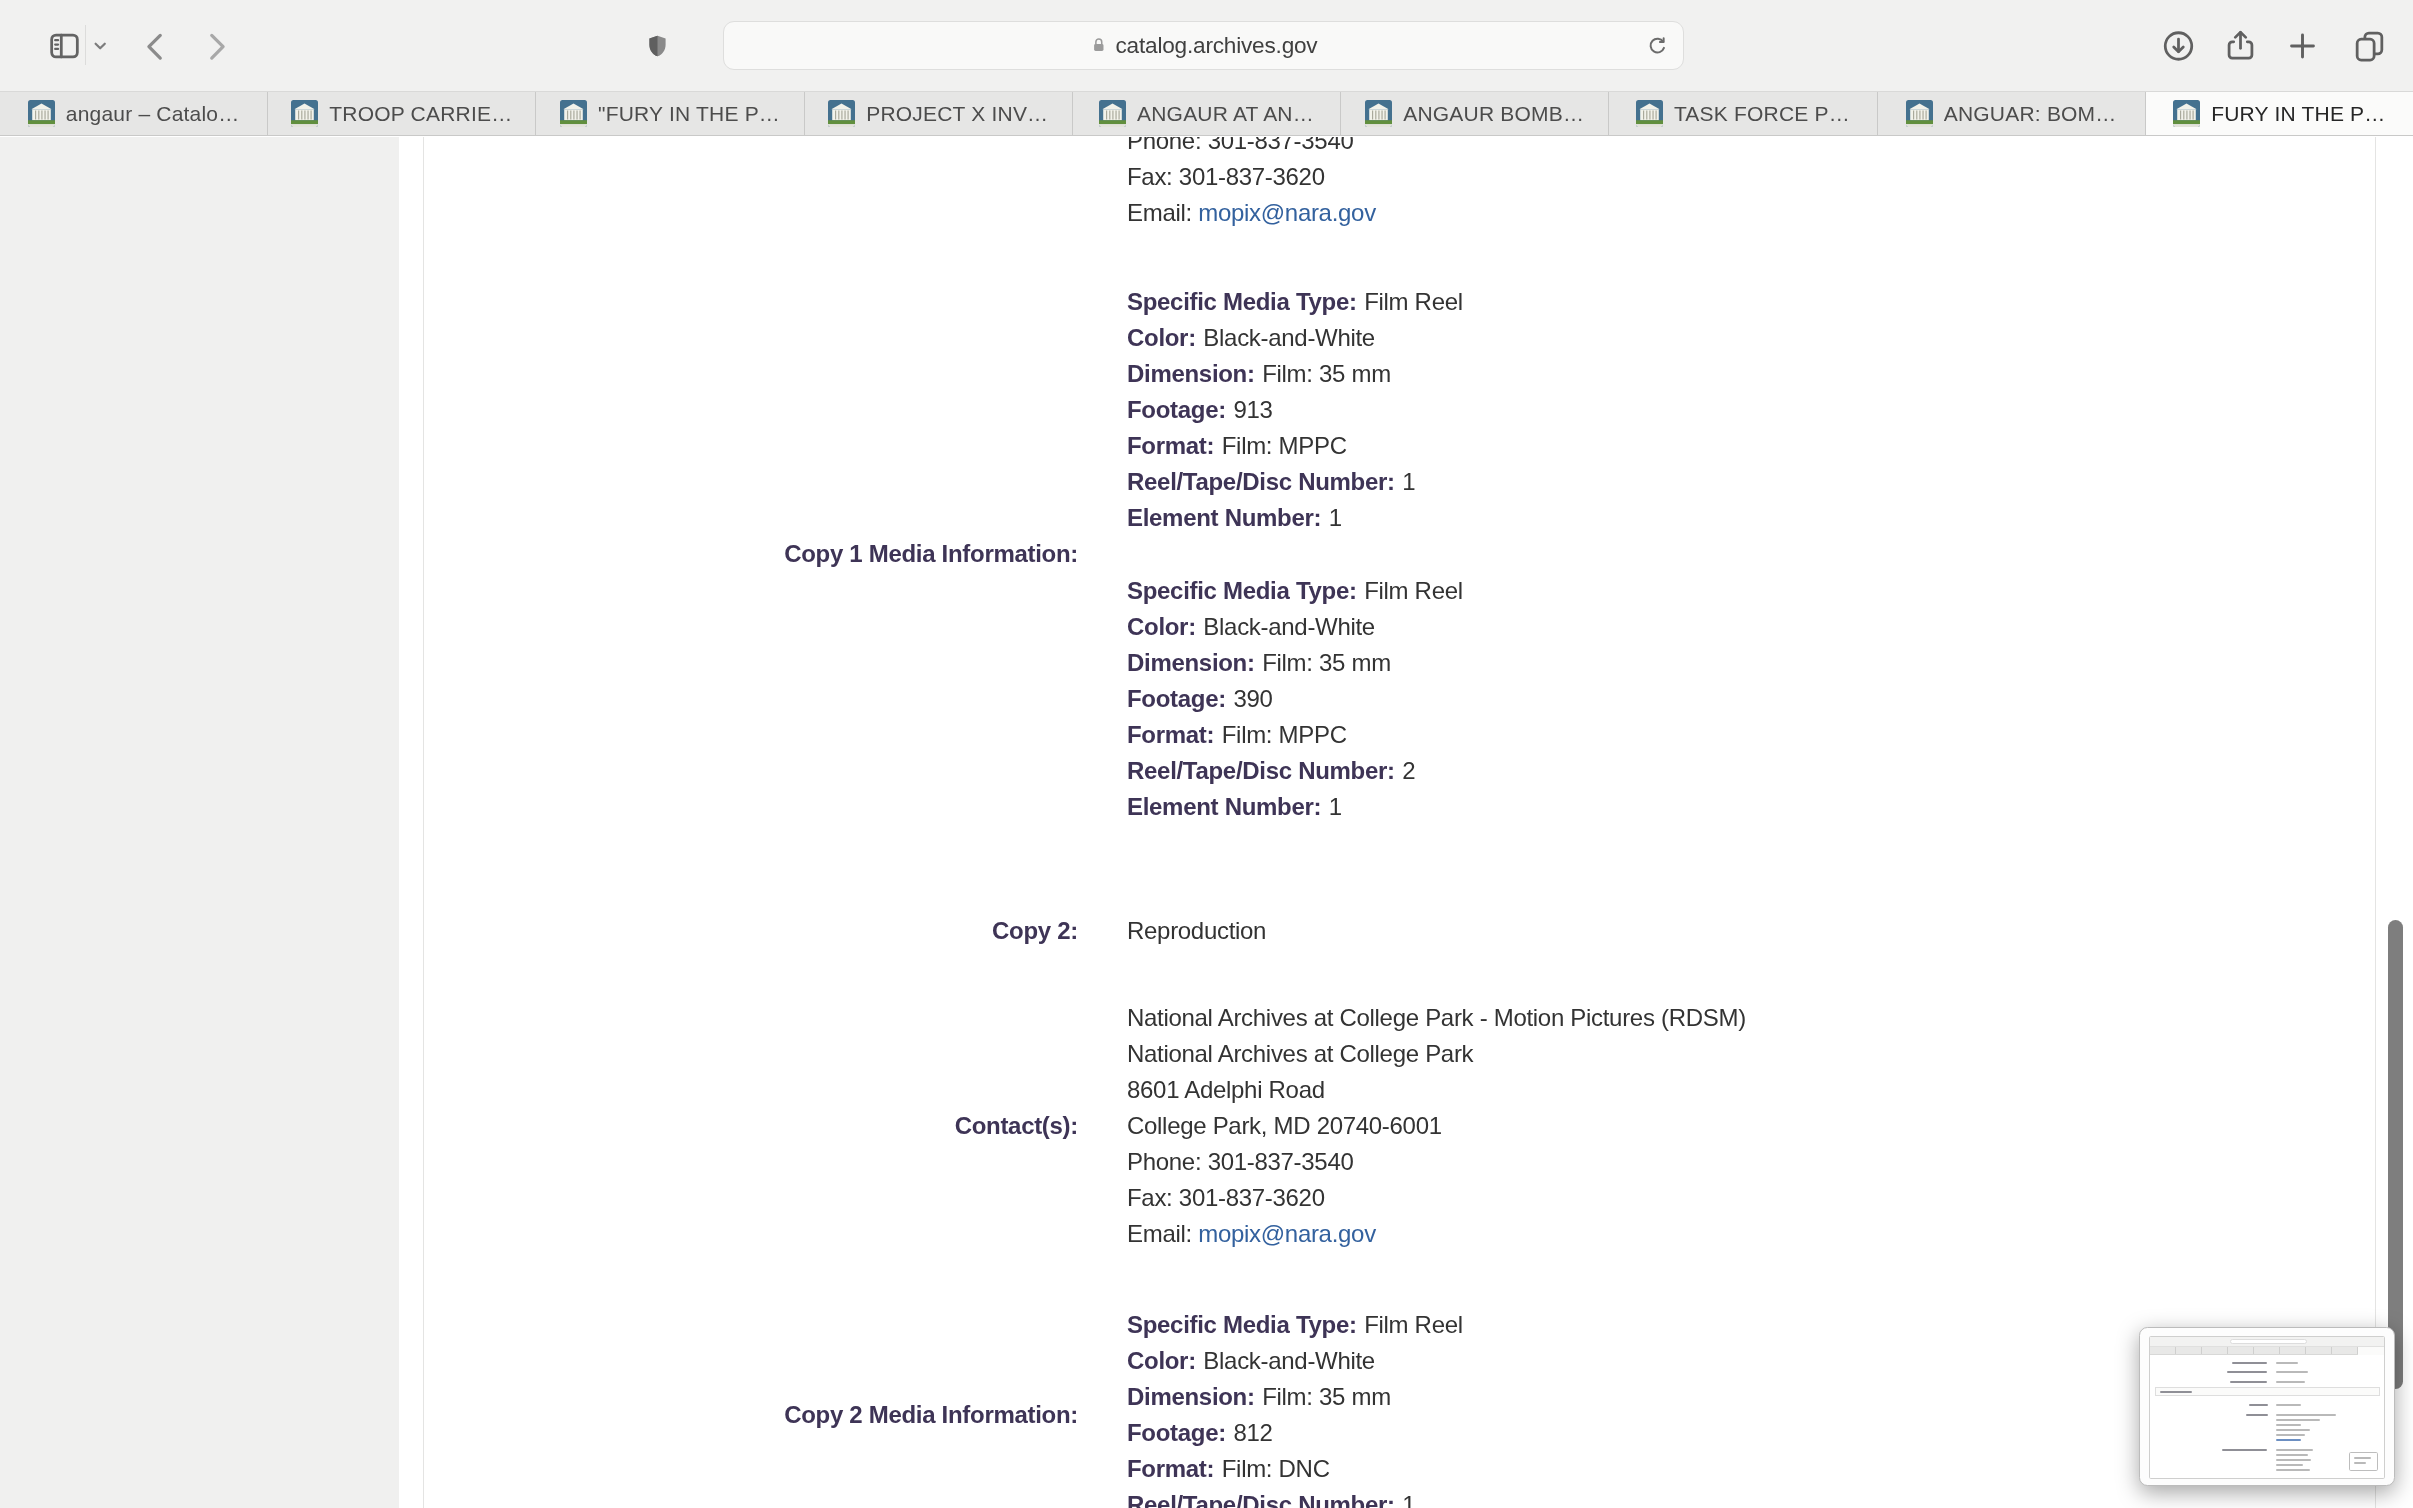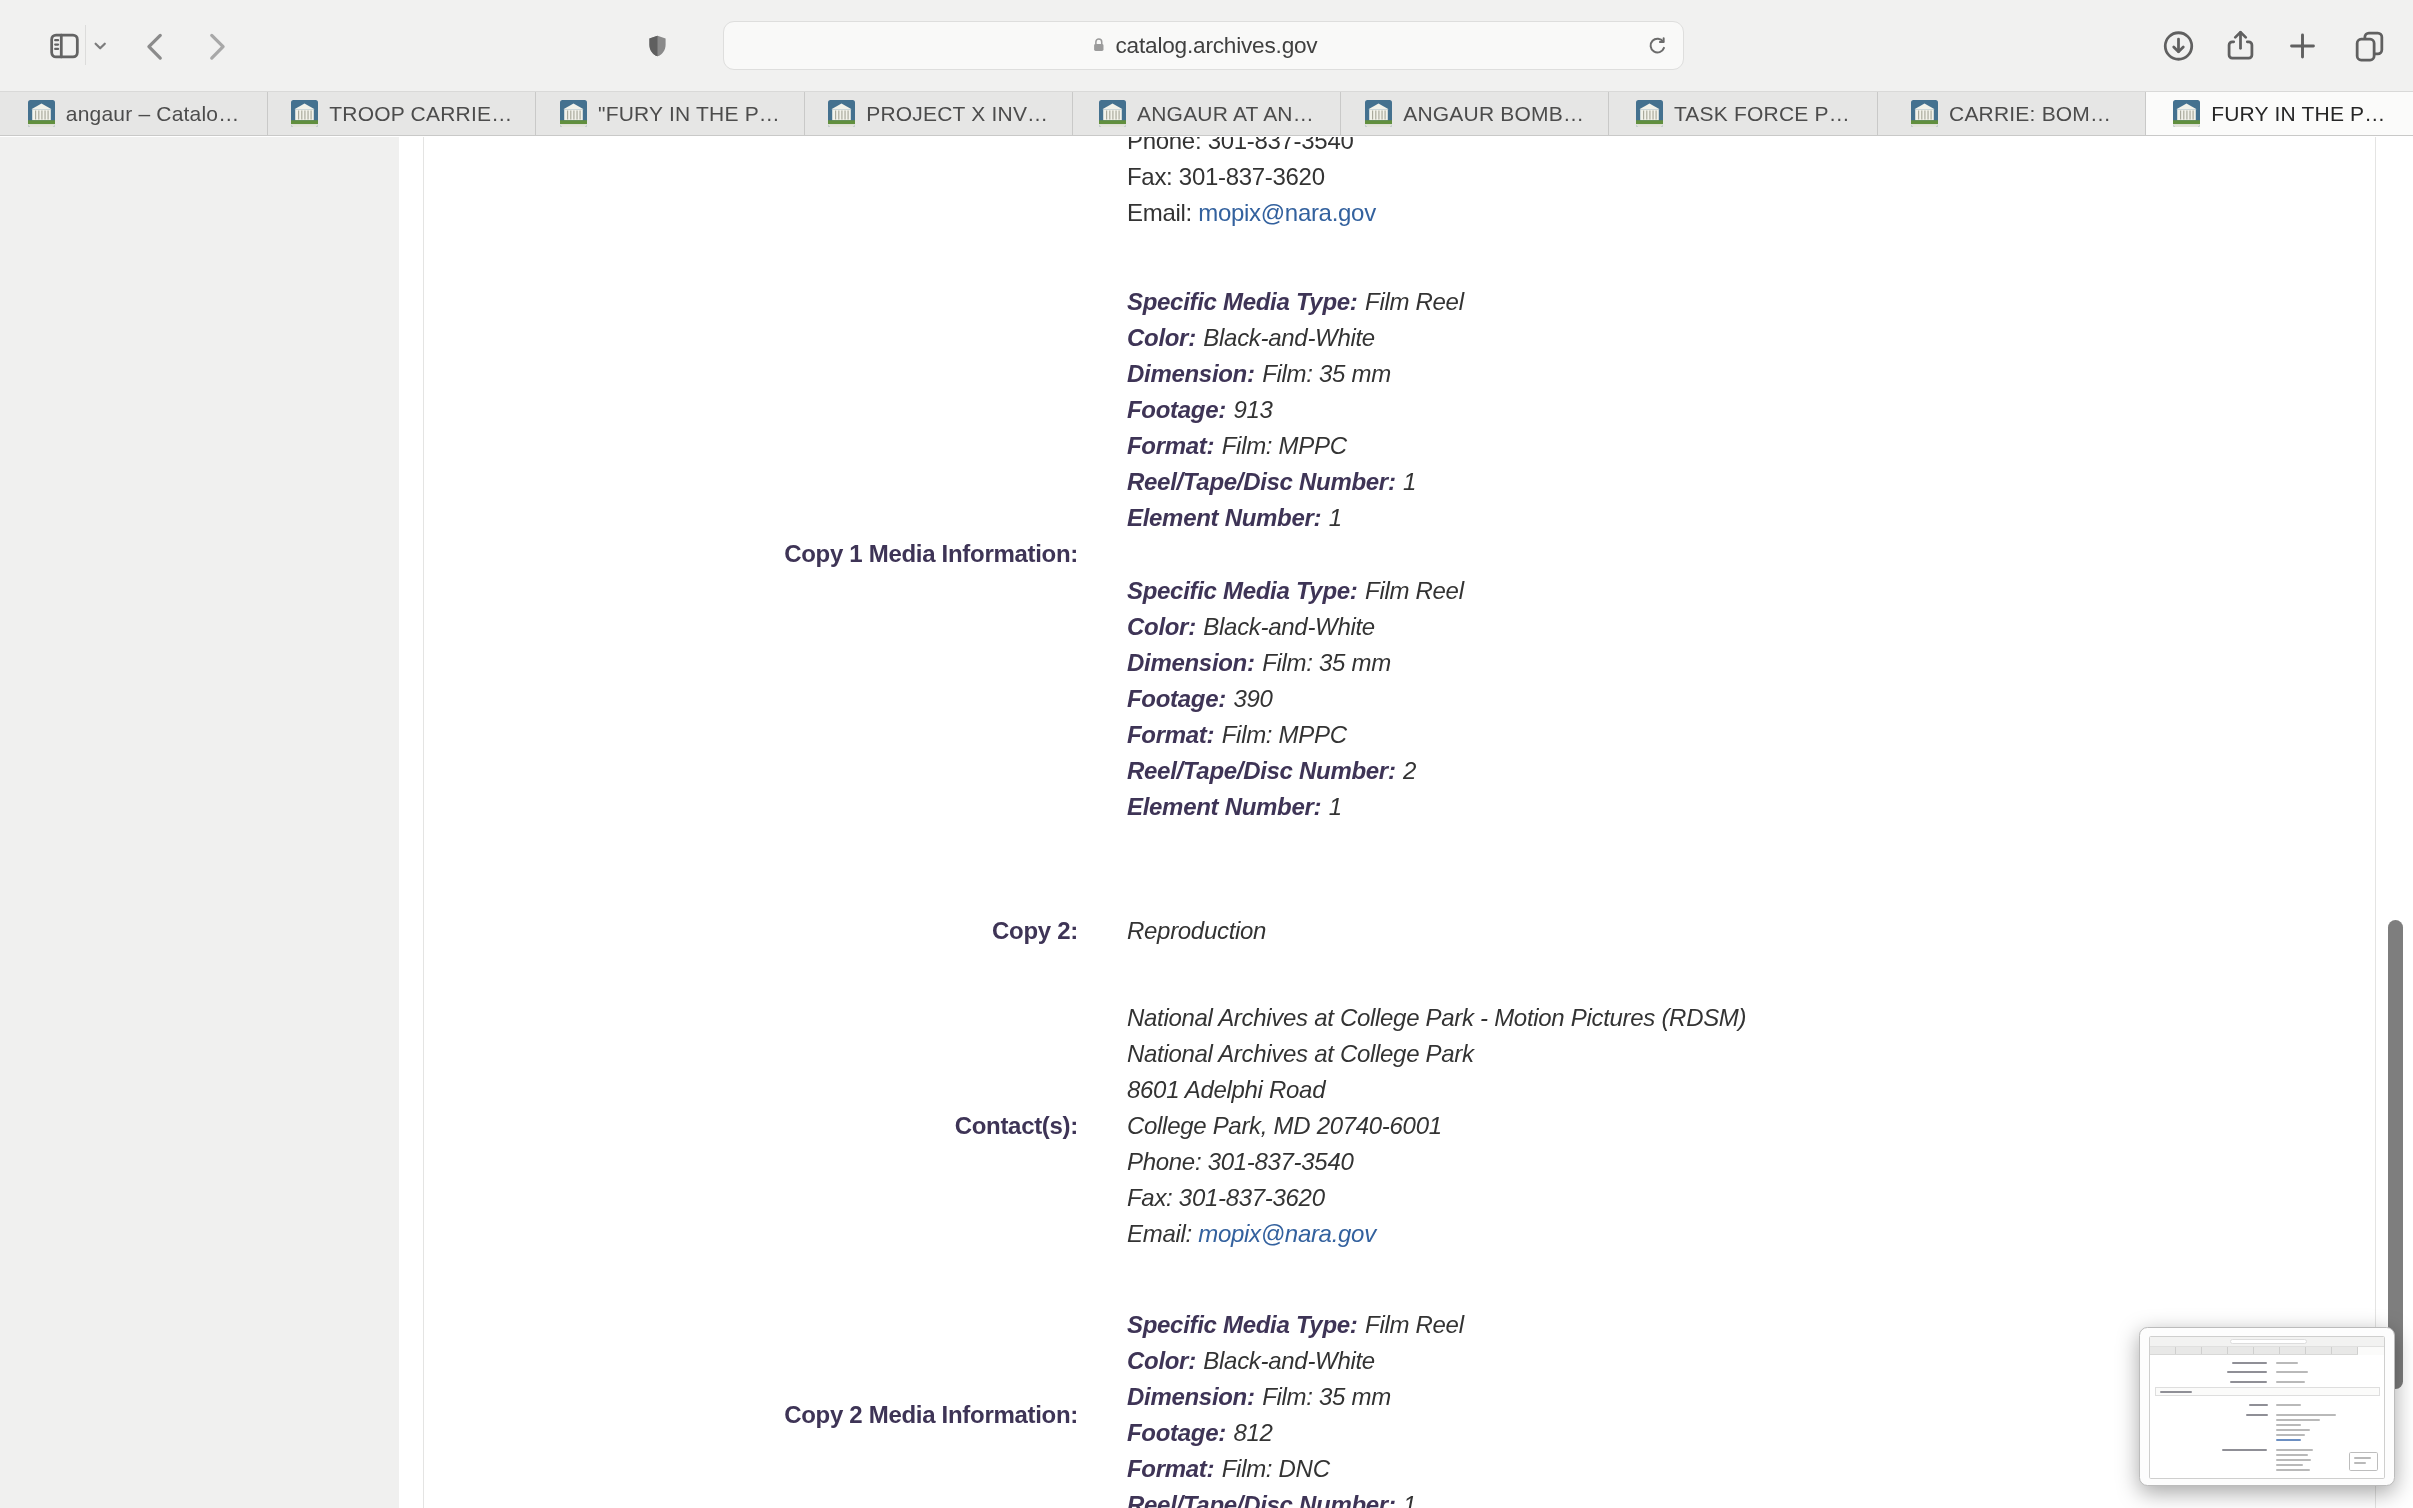--- a/index.html
+++ b/index.html
@@ -39,21 +39,21 @@
   .left-rail { position:absolute; left:0; top:0; width:399px; height:1372px; background:#f0f0ef; }
   .sec-border-l { position:absolute; left:423px; top:0; width:0.8px; height:1372px; background:#e4e4e3; }
   .sec-border-r { position:absolute; left:2375px; top:0; width:0.8px; height:1372px; background:#e4e4e3; }
 
   .record { position:absolute; left:424px; top:0; width:1951px; height:1372px; overflow:hidden; }
   .scrollinner { margin-top:-14.2px; }
   .rec-text { font-size:24px; line-height:36px; color:#333333; letter-spacing:-0.3px; }
 
   .row { display:flex; align-items:center; }
   .rlabel { width:654px; flex:0 0 654px; text-align:right; font-weight:700; color:#3e3456; }
-  .rvalue { margin-left:49px;font-style:italic; }
+  .rvalue { margin-left:49px; }
   .fline .k { font-weight:700; color:#3e3456; margin-right:7.5px; }
   .fline .v { color:#333333; }
   a.maillink { color:#33619e; text-decoration:none; cursor:pointer; }
 
   .contact-top { margin-left:703px; }
   .m-copy1 { margin-top:53px; }
   .reel-gap { height:37px; }
   .m-copy2 { margin-top:88px; }
   .m-contacts { margin-top:51px; }
   .m-copy2media { margin-top:55px; }
@@ -312,21 +312,21 @@
               <line x1="9" y1="12.5" x2="9" y2="23"></line>
               <line x1="12.8" y1="12.5" x2="12.8" y2="23"></line>
               <line x1="16.5" y1="12.5" x2="16.5" y2="23"></line>
               <line x1="20.2" y1="12.5" x2="20.2" y2="23"></line>
               <line x1="23.8" y1="12.5" x2="23.8" y2="23"></line>
             </g>
             <rect y="24" width="32" height="4.5" fill="#618f3e"></rect>
             <rect y="28.5" width="32" height="3.5" fill="#e3e3da"></rect>
           </svg>
         </span>
-      <span class="tlabel">CARRIE: BOM…</span>
+      <span class="tlabel">ANGUAR: BOM…</span>
     </div>
     <div class="tab active">
       <span class="fav">
           <svg width="27" height="27" viewBox="0 0 32 32">
             <rect width="32" height="32" fill="#44718f"></rect>
             <polygon points="16,4 28,11 4,11" fill="#f2f2ea"></polygon>
             <rect x="5" y="11" width="22" height="13" fill="#f2f2ea"></rect>
             <g stroke="#a9a99b" stroke-width="1.4">
               <line x1="9" y1="12.5" x2="9" y2="23"></line>
               <line x1="12.8" y1="12.5" x2="12.8" y2="23"></line>

